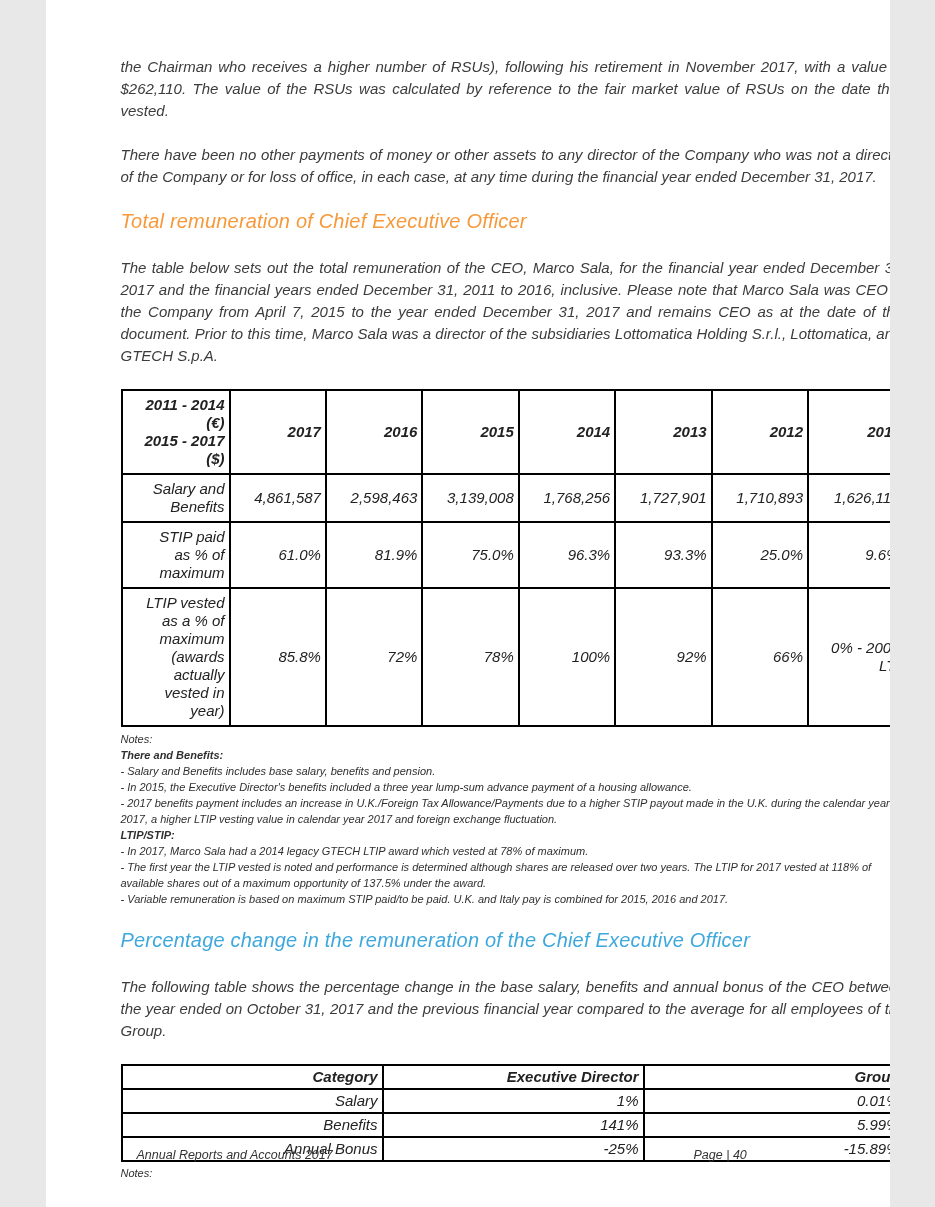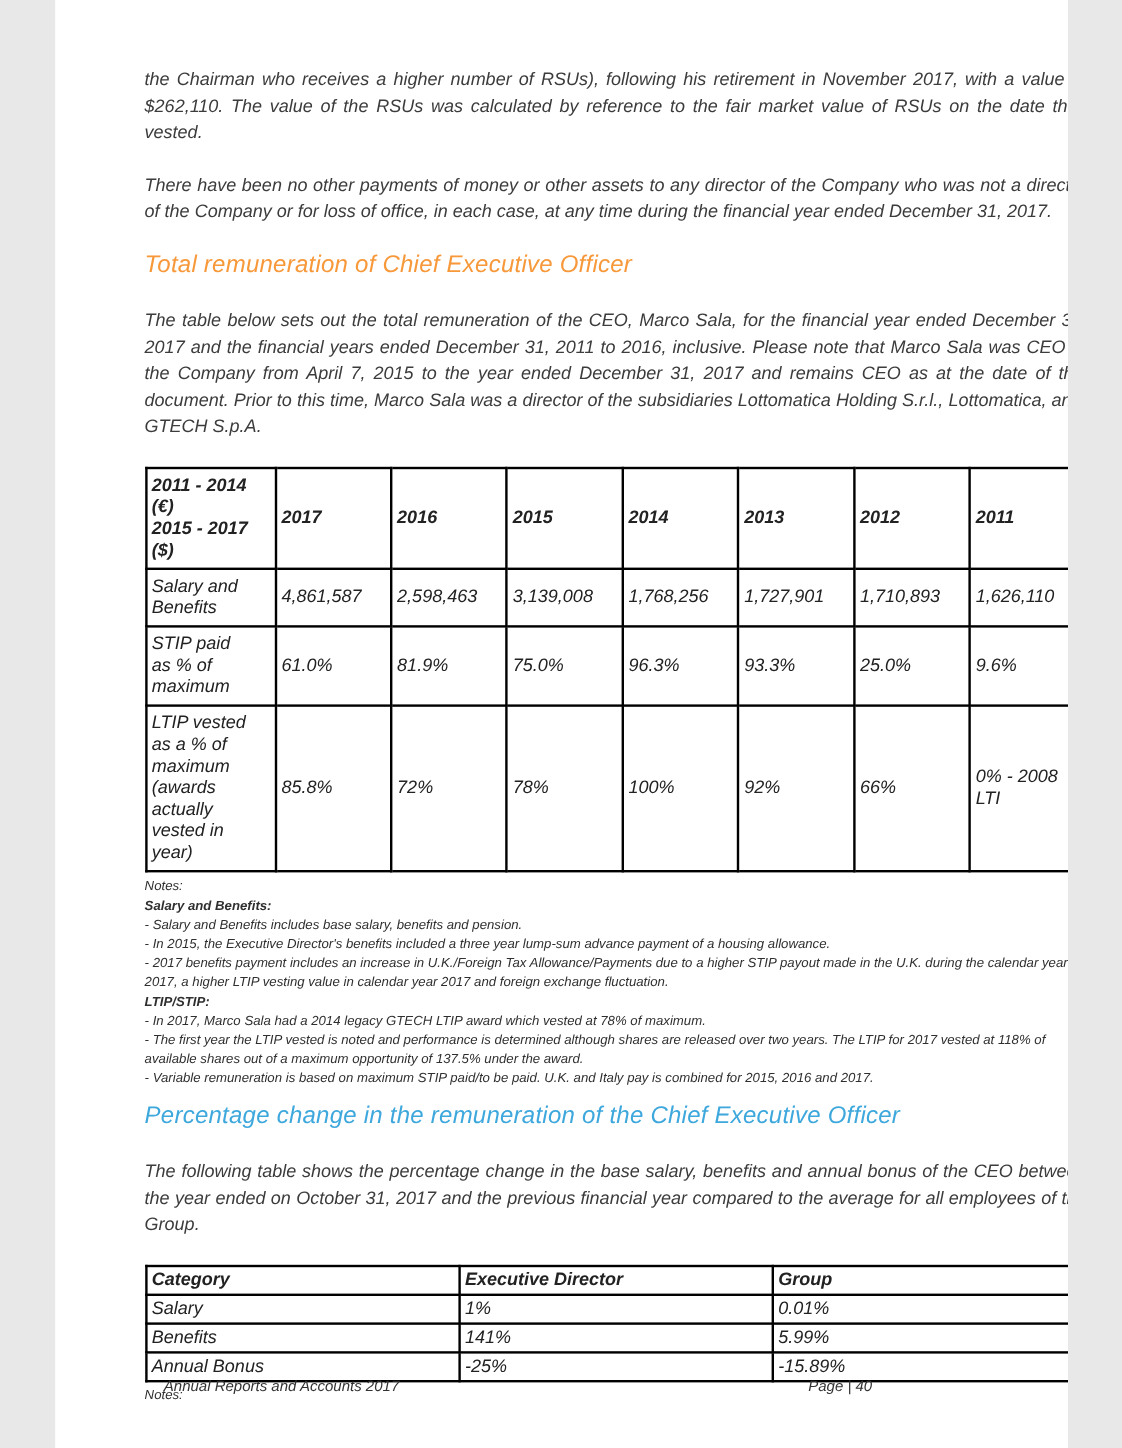--- a/index.html
+++ b/index.html
@@ -25,35 +25,35 @@
     font-size: 15px;
     line-height: 22px;
     text-align: justify;
     color: #3c3c3c;
     margin-bottom: 22px;
   }
   .heading {
     font-size: 20px;
     font-weight: 400;
     letter-spacing: 0.2px;
-    margin: 12px 0 24px 0;
+    margin: 22px 0 24px 0;
   }
   .heading.orange { color: #f7993b; }
   .heading.blue   { color: #3ea8dd; }
 
   table {
     border-collapse: collapse;
     width: 785px;
     table-layout: fixed;
   }
   table td, table th {
     border: 2px solid #000;
     font-size: 15px;
     line-height: 18px;
-    text-align: left;
+    text-align: right;
     vertical-align: middle;
     padding: 5px 4px;
     color: #222;
     font-weight: 400;
   }
   table th { font-weight: 700; }
   .tbl1 { margin: 6px 0 4px 0; }
   .tbl1 col.label-col { width: 108px; }
   .tbl1 th { height: 82px; }
   .tbl1 .row-salary td { height: 48px; }
@@ -73,21 +73,21 @@
 
   .footer {
     position: absolute;
     top: 1148px;
     left: 0;
     width: 935px;
     font-size: 12.5px;
     color: #333;
   }
   .footer .left { position: absolute; left: 75px; top: 0; padding-left: 16px; }
-  .footer .page-num { position: absolute; left: 628px; top: 0; }
+  .footer .page-num { position: absolute; left: 648px; top: 0; }
 </style>
 </head>
 <body>
 
 <div class="page">
   <div class="content">
 
     <p class="body-text">the Chairman who receives a higher number of RSUs), following his retirement in November 2017, with a value of $262,110. The value of the RSUs was calculated by reference to the fair market value of RSUs on the date they vested.</p>
     <p class="body-text">There have been no other payments of money or other assets to any director of the Company who was not a director of the Company or for loss of office, in each case, at any time during the financial year ended December 31, 2017.</p>
 
@@ -158,21 +158,21 @@
         <td>92%</td>
         <td>66%</td>
         <td class="prelines">0% - 2008
 LTI</td>
       </tr>
     </tbody>
       </table>
 
     <div class="notes">
       <div>Notes:</div>
-      <div class="bold">Salary and Benefits:</div>
+      <div class="bold">There and Benefits:</div>
       <div class="prelines">- Salary and Benefits includes base salary, benefits and pension.
 - In 2015, the Executive Director's benefits included a three year lump-sum advance payment of a housing allowance.
 - 2017 benefits payment includes an increase in U.K./Foreign Tax Allowance/Payments due to a higher STIP payout made in the U.K. during the calendar year of 2017, a higher LTIP vesting value in calendar year 2017 and foreign exchange fluctuation.</div>
       <div class="bold">LTIP/STIP:</div>
       <div class="prelines">- In 2017, Marco Sala had a 2014 legacy GTECH LTIP award which vested at 78% of maximum.
 - The first year the LTIP vested is noted and performance is determined although shares are released over two years. The LTIP for 2017 vested at 118% of available shares out of a maximum opportunity of 137.5% under the award.
 - Variable remuneration is based on maximum STIP paid/to be paid. U.K. and Italy pay is combined for 2015, 2016 and 2017.</div>
     </div>
 
     <h2 class="heading blue">Percentage change in the remuneration of the Chief Executive Officer</h2>

